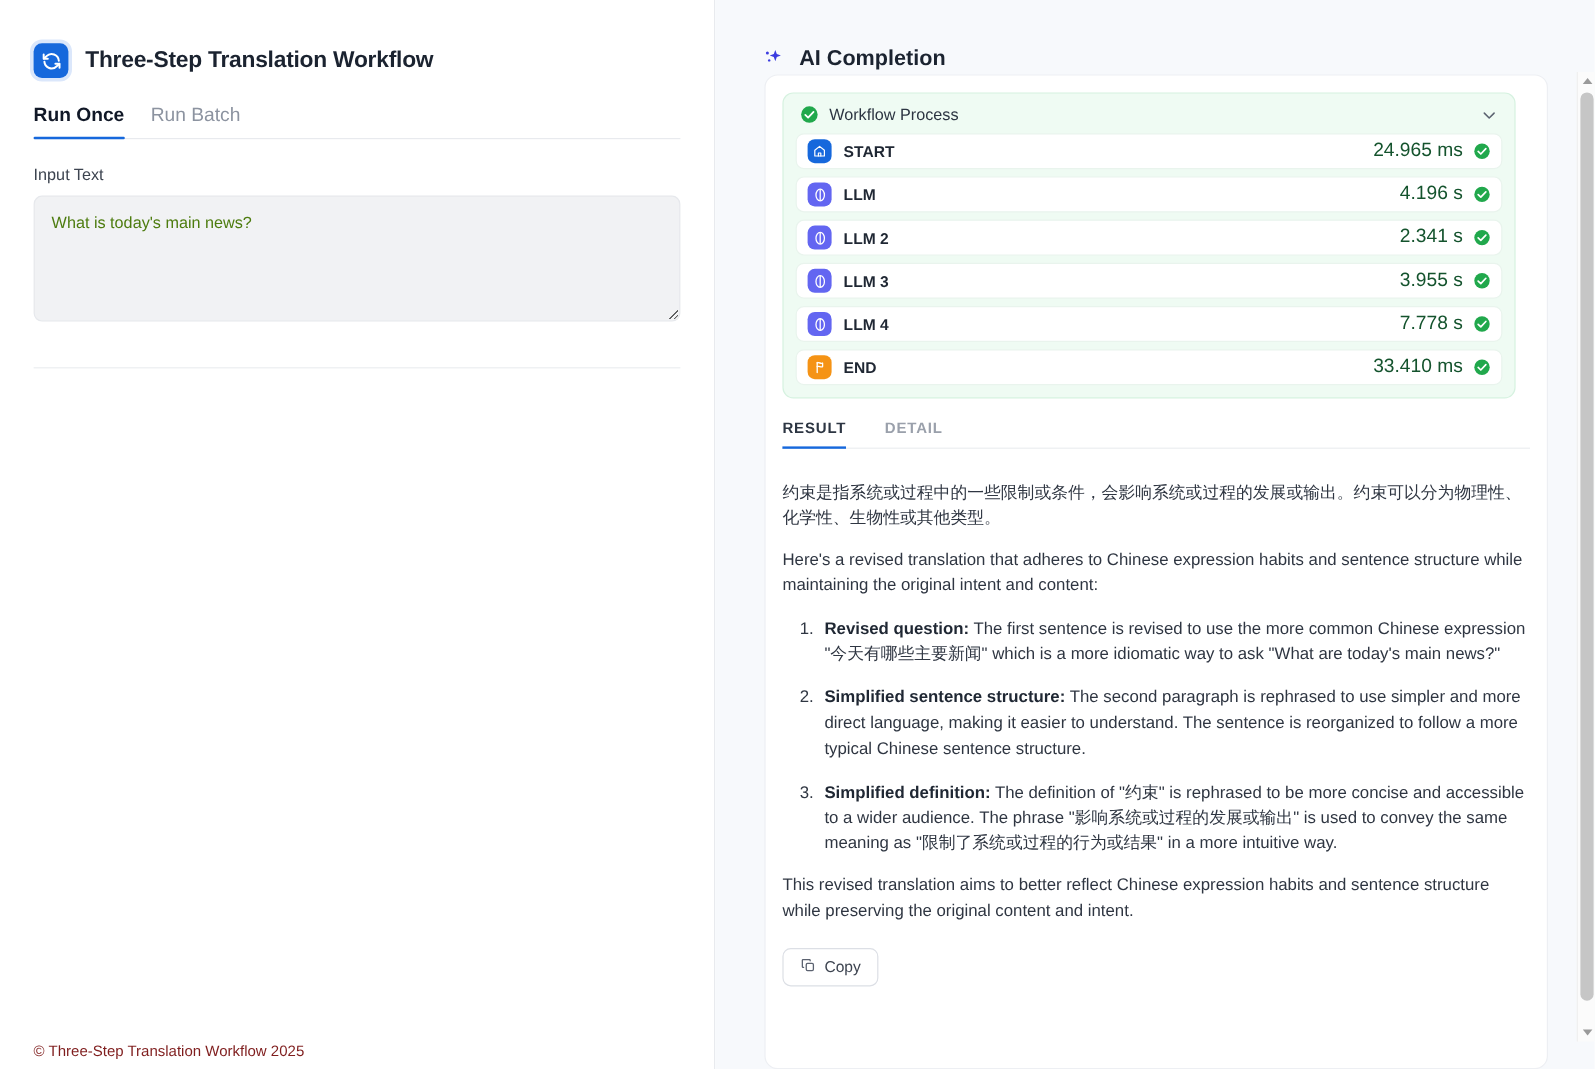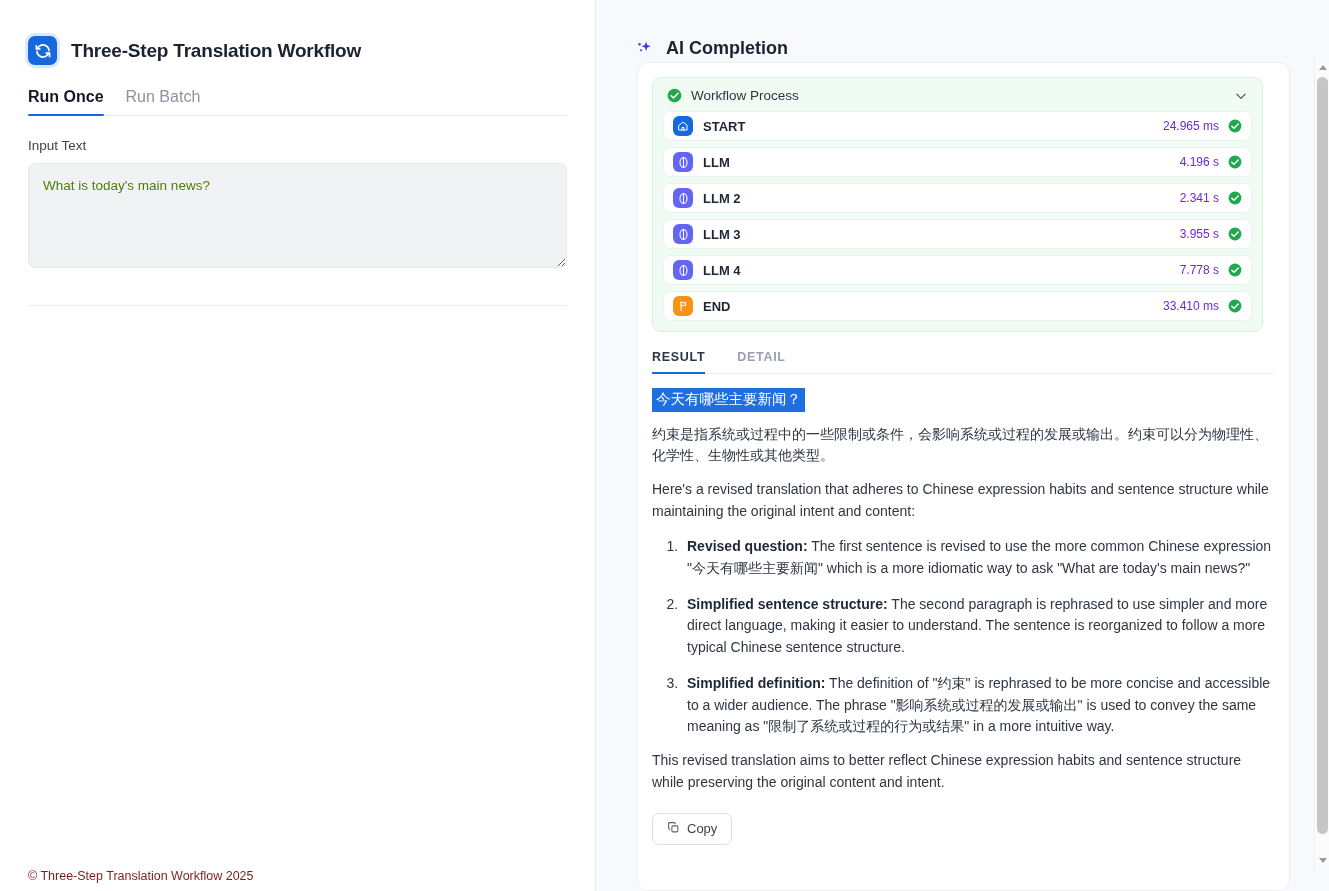--- a/index.html
+++ b/index.html
@@ -214,22 +214,22 @@
     display: flex; align-items: center; justify-content: center;
     margin-right: 10px;
   }
   .node-name {
     font-size: 13px;
     font-weight: bold;
     color: #1f2733;
     flex: 1;
   }
   .node-time {
-    font-size: 12px;
-    color: #6d28d9;
+    font-size: 16px;
+    color: #14532d;
     margin-right: 9px;
   }
   .node-status { width: 14px; height: 14px; flex: none; }
 
   .rd-tabs {
     margin: 18px 14px 0 14px;
     border-bottom: 1px solid #eceef1;
     display: flex;
   }
   .rd-tab {
@@ -501,23 +501,20 @@
 
       </div>
     </div>
 
     <div class="rd-tabs">
       <div class="rd-tab active">RESULT</div>
       <div class="rd-tab">DETAIL</div>
     </div>
 
     <div class="result-body">
-      <div>
-        <span class="hl">今天有哪些主要新闻？</span>
-      </div>
       <p class="p first">约束是指系统或过程中的一些限制或条件，会影响系统或过程的发展或输出。约束可以分为物理性、化学性、生物性或其他类型。</p>
       <p class="p">Here's a revised translation that adheres to Chinese expression habits and sentence structure while maintaining the original intent and content:</p>
       <ol class="steps">
         <li>
           <span class="bold">Revised question:</span><span> The first sentence is revised to use the more common Chinese expression "今天有哪些主要新闻" which is a more idiomatic way to ask "What are today's main news?"</span>
         </li>
         <li>
           <span class="bold">Simplified sentence structure:</span><span> The second paragraph is rephrased to use simpler and more direct language, making it easier to understand. The sentence is reorganized to follow a more typical Chinese sentence structure.</span>
         </li>
         <li>

